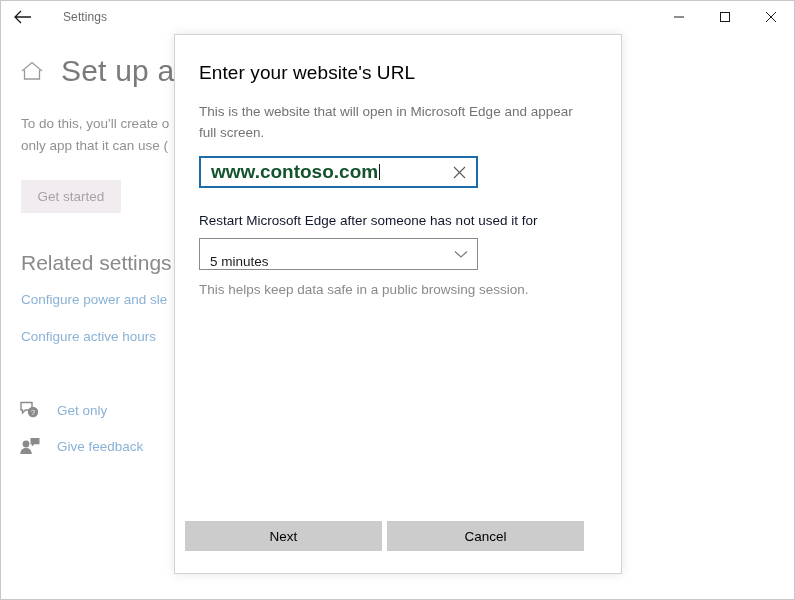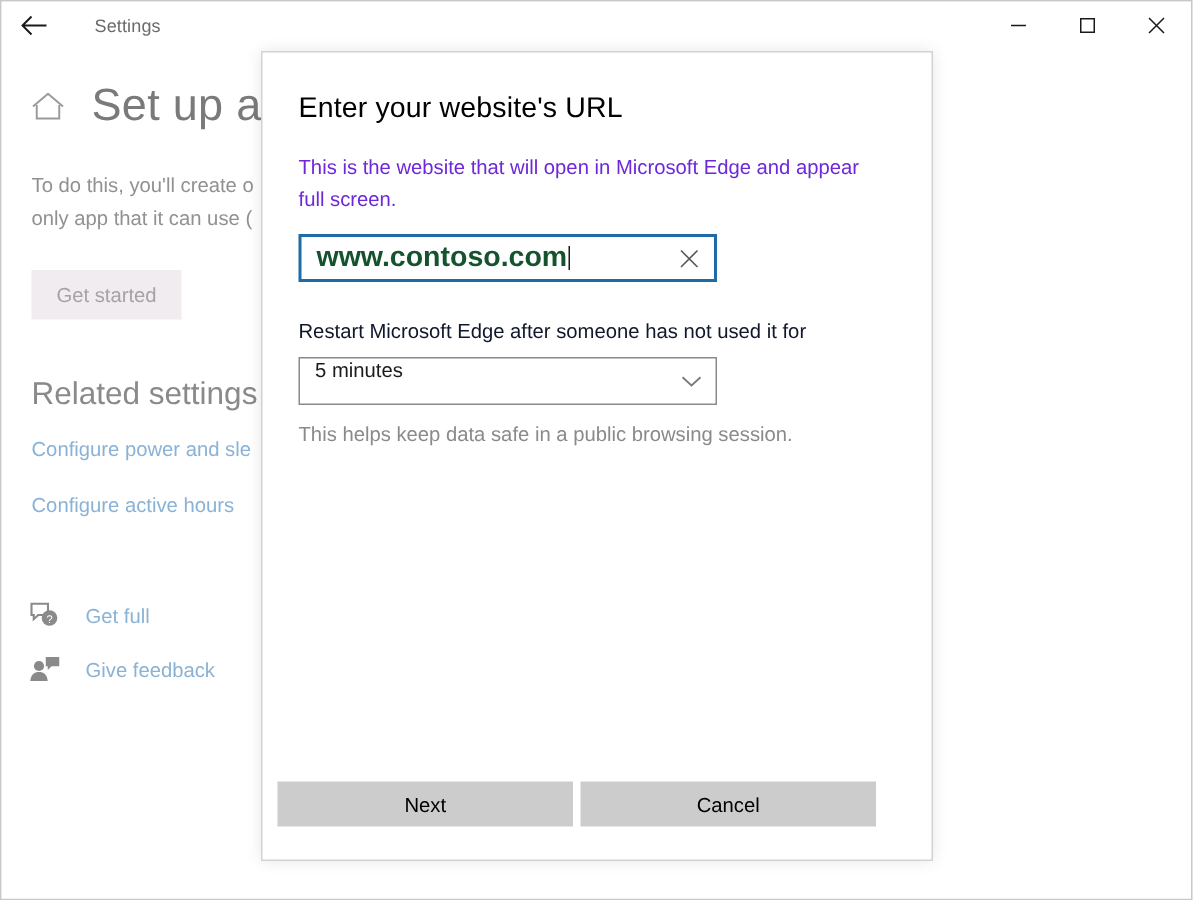--- a/index.html
+++ b/index.html
@@ -157,21 +157,21 @@
   }
   .dlg-title {
     font-size: 19px;
     font-weight: 400;
     color: #000000;
     margin: 0 0 17px 0;
     letter-spacing: .1px;
   }
   .dlg-desc {
     font-size: 13.5px;
-    color: #6d28d9;
+    color: #737373;
     line-height: 21px;
     margin: 0 0 13px 0;
     width: 392px;
   }
   .url-field {
     position: relative;
     width: 279px;
     height: 32px;
     border: 2px solid #1d6ca8;
     box-sizing: border-box;
@@ -210,21 +210,21 @@
     color: #0f172a;
     margin: 25px 0 10px 0;
   }
   .dlg-select {
     position: relative;
     width: 279px;
     height: 32px;
     border: 1px solid #8a8a8a;
     box-sizing: border-box;
     display: flex;
-    align-items: flex-start;
+    align-items: flex-end;
     background: #ffffff;
     cursor: pointer;
   }
   .select-value {
     font-size: 13.5px;
     color: #1a1a1a;
     margin-left: 10px;
   }
   .select-chevron {
     position: absolute;
@@ -314,21 +314,21 @@
 
     <div class="help-links">
       <div class="help-row">
         <span class="help-icon">
           <svg width="22" height="20" viewBox="0 0 22 20">
             <path d="M2 2.5 H13 V10 H6.5 L3.5 12.8 V10 H2 Z" fill="none" stroke="#8a8a8a" stroke-width="1.4"></path>
             <circle cx="14" cy="12" r="5.2" fill="#8a8a8a"></circle>
             <text x="14" y="15.4" font-size="7.4" fill="#ffffff" text-anchor="middle" font-family="Liberation Sans, sans-serif">?</text>
           </svg>
         </span>
-        <span class="help-label">Get full</span>
+        <span class="help-label">Get only</span>
       </div>
       <div class="help-row">
         <span class="help-icon">
           <svg width="22" height="20" viewBox="0 0 22 20">
             <circle cx="7" cy="8" r="3.4" fill="#8a8a8a"></circle>
             <path d="M1.2 18 C1.6 13.6 4 12 7 12 C10 12 12.4 13.6 12.8 18 Z" fill="#8a8a8a"></path>
             <path d="M11.5 2 H20.5 V8.2 H15.4 L12.8 10.6 V8.2 H11.5 Z" fill="#8a8a8a"></path>
           </svg>
         </span>
         <span class="help-label">Give feedback</span>

